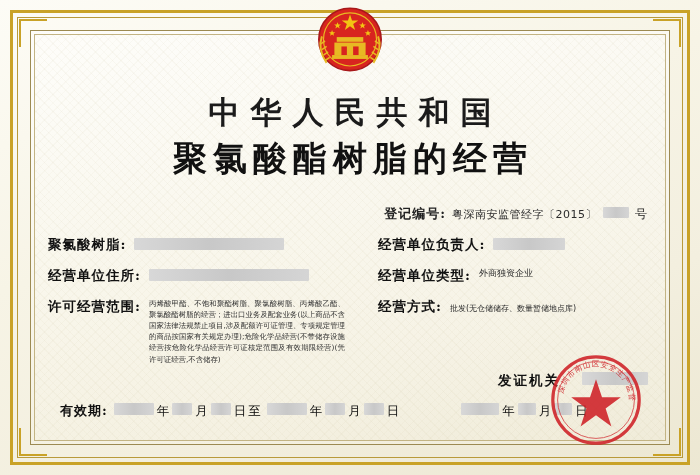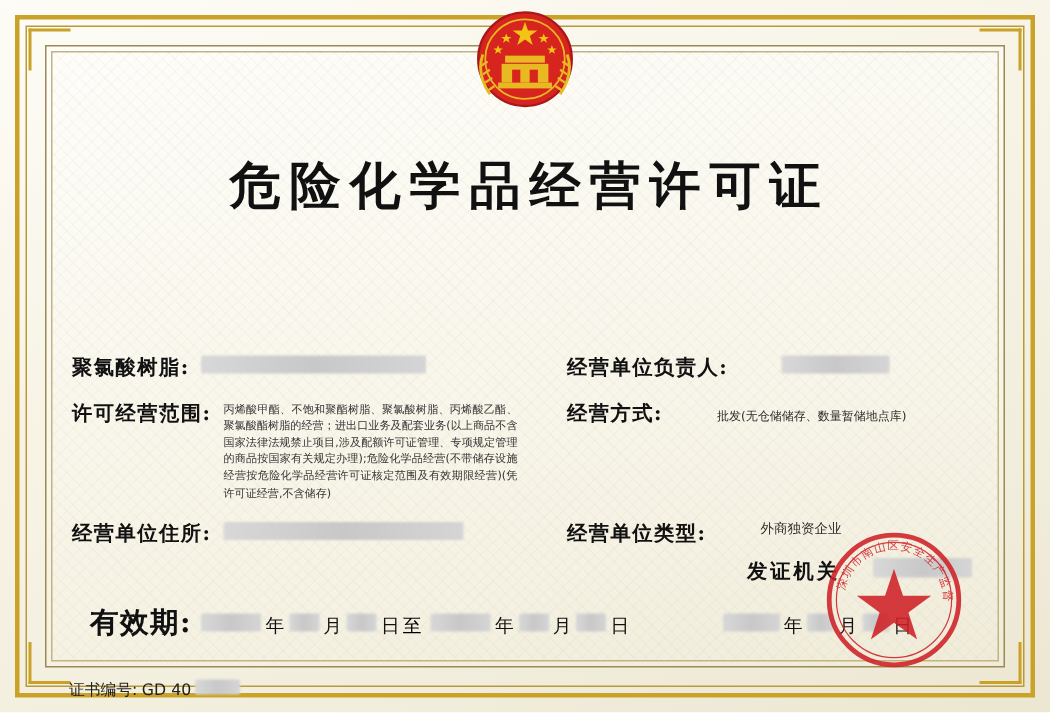--- a/index.html
+++ b/index.html
@@ -159,21 +159,20 @@
   }
   .col-left {
     width: 330px;
     display: flex;
     align-items: flex-start;
   }
   .col-right {
     flex: 1;
     display: flex;
     align-items: flex-start;
-    gap: 28px;
   }
   .lbl {
     font-family: "DejaVu Serif", "Liberation Serif", serif;
     font-weight: bold;
     font-size: 13.5px;
     letter-spacing: 1px;
     white-space: nowrap;
     color: #111;
   }
   .val {
@@ -216,21 +215,21 @@
     left: 60px;
     top: 402px;
     right: 52px;
     display: flex;
     align-items: baseline;
     font-size: 12px;
   }
   .validity-label {
     font-family: "DejaVu Serif", "Liberation Serif", serif;
     font-weight: bold;
-    font-size: 19px;
+    font-size: 13px;
     letter-spacing: 1px;
     color: #111;
     white-space: nowrap;
     text-align: center;
   }
   .date-seg {
     display: inline-flex;
     align-items: baseline;
     gap: 3px;
     margin-left: 6px;
@@ -322,62 +321,69 @@
       <polygon points="50,16 52.6,23.6 60.6,23.6 54.1,28.3 56.6,35.9 50,31.2 43.4,35.9 45.9,28.3 39.4,23.6 47.4,23.6" fill="#f2c413"></polygon>
 
       <polygon points="34,26 35.2,29 38.4,29 35.8,30.9 36.8,34 34,32.1 31.2,34 32.2,30.9 29.6,29 32.8,29" fill="#f2c413"></polygon>
       <polygon points="66,26 67.2,29 70.4,29 67.8,30.9 68.8,34 66,32.1 63.2,34 64.2,30.9 61.6,29 64.8,29" fill="#f2c413"></polygon>
       <polygon points="27,36 28.1,38.8 31.1,38.8 28.7,40.6 29.6,43.4 27,41.7 24.4,43.4 25.3,40.6 22.9,38.8 25.9,38.8" fill="#f2c413"></polygon>
       <polygon points="73,36 74.1,38.8 77.1,38.8 74.7,40.6 75.6,43.4 73,41.7 70.4,43.4 71.3,40.6 68.9,38.8 71.9,38.8" fill="#f2c413"></polygon>
     </svg>
   </div>
 
   <div class="title-area">
-    <div class="title-sub">危险化学品经营许可证</div>
-  </div>
-
+    <div class="title-main">中华人民共和国</div>
+    <div class="title-sub">聚氯酸酯树脂的经营</div>
+  </div>
+
+  <div class="reg-line">
+    <span class="reg-label">登记编号:</span>
+    <span class="reg-value">粤深南安监管经字〔2015〕</span>
+    <span class="blur-chip" style="width:26px;height:11px;"></span>
+    <span class="reg-label" style="font-weight:normal;font-size:12px;">号</span>
+  </div>
 
   <div class="body-area">
 
     <div class="row">
       <div class="col-left">
         <span class="lbl">聚氯酸树脂:</span>
         <span class="val">
           <span class="blur-chip" style="width:150px;height:12px;"></span>
         </span>
       </div>
       <div class="col-right">
         <span class="lbl">经营单位负责人:</span>
         <span class="val">
           <span class="blur-chip" style="width:72px;height:12px;"></span>
         </span>
       </div>
     </div>
 
     <div class="row">
       <div class="col-left">
-        <span class="lbl">许可经营范围:</span>
-        <span class="scope-text">丙烯酸甲酯、不饱和聚酯树脂、聚氯酸树脂、丙烯酸乙酯、聚氯酸酯树脂的经营；进出口业务及配套业务(以上商品不含国家法律法规禁止项目,涉及配额许可证管理、专项规定管理的商品按国家有关规定办理);危险化学品经营(不带储存设施经营按危险化学品经营许可证核定范围及有效期限经营)(凭许可证经营,不含储存)</span>
-      </div>
-      <div class="col-right" style="align-items:baseline;">
-        <span class="lbl">经营方式:</span>
-        <span class="val" style="font-size:8px;filter:blur(0.3px);">批发(无仓储储存、数量暂储地点库)</span>
-      </div>
-    </div>
-
-    <div class="row">
-      <div class="col-left">
         <span class="lbl">经营单位住所:</span>
         <span class="val">
           <span class="blur-chip" style="width:160px;height:12px;"></span>
         </span>
       </div>
       <div class="col-right">
         <span class="lbl">经营单位类型:</span>
         <span class="val" style="font-size:9px;filter:blur(0.3px);">外商独资企业</span>
+      </div>
+    </div>
+
+    <div class="row">
+      <div class="col-left">
+        <span class="lbl">许可经营范围:</span>
+        <span class="scope-text">丙烯酸甲酯、不饱和聚酯树脂、聚氯酸树脂、丙烯酸乙酯、聚氯酸酯树脂的经营；进出口业务及配套业务(以上商品不含国家法律法规禁止项目,涉及配额许可证管理、专项规定管理的商品按国家有关规定办理);危险化学品经营(不带储存设施经营按危险化学品经营许可证核定范围及有效期限经营)(凭许可证经营,不含储存)</span>
+      </div>
+      <div class="col-right" style="align-items:baseline;">
+        <span class="lbl">经营方式:</span>
+        <span class="val" style="font-size:8px;filter:blur(0.3px);">批发(无仓储储存、数量暂储地点库)</span>
       </div>
     </div>
 
   </div>
 
   <div class="issue-row">
     <span class="issue-label">发证机关</span>
     <span class="blur-chip" style="width:66px;height:13px;"></span>
   </div>
 
@@ -420,20 +426,15 @@
       <span class="blur-chip" style="width:38px;height:12px;"></span>
       <span class="date-unit">年</span>
       <span class="blur-chip" style="width:18px;height:12px;"></span>
       <span class="date-unit">月</span>
       <span class="blur-chip" style="width:18px;height:12px;"></span>
       <span class="date-unit">日</span>
     </span>
   </div>
 
   <div class="bottom-row">
-    <div class="bottom-left">
-      <span>证书编号:</span>
-      <span>GD 40</span>
-      <span class="blur-chip" style="width:30px;height:10px;"></span>
-    </div>
   </div>
 
 </div>
 
 </body></html>

